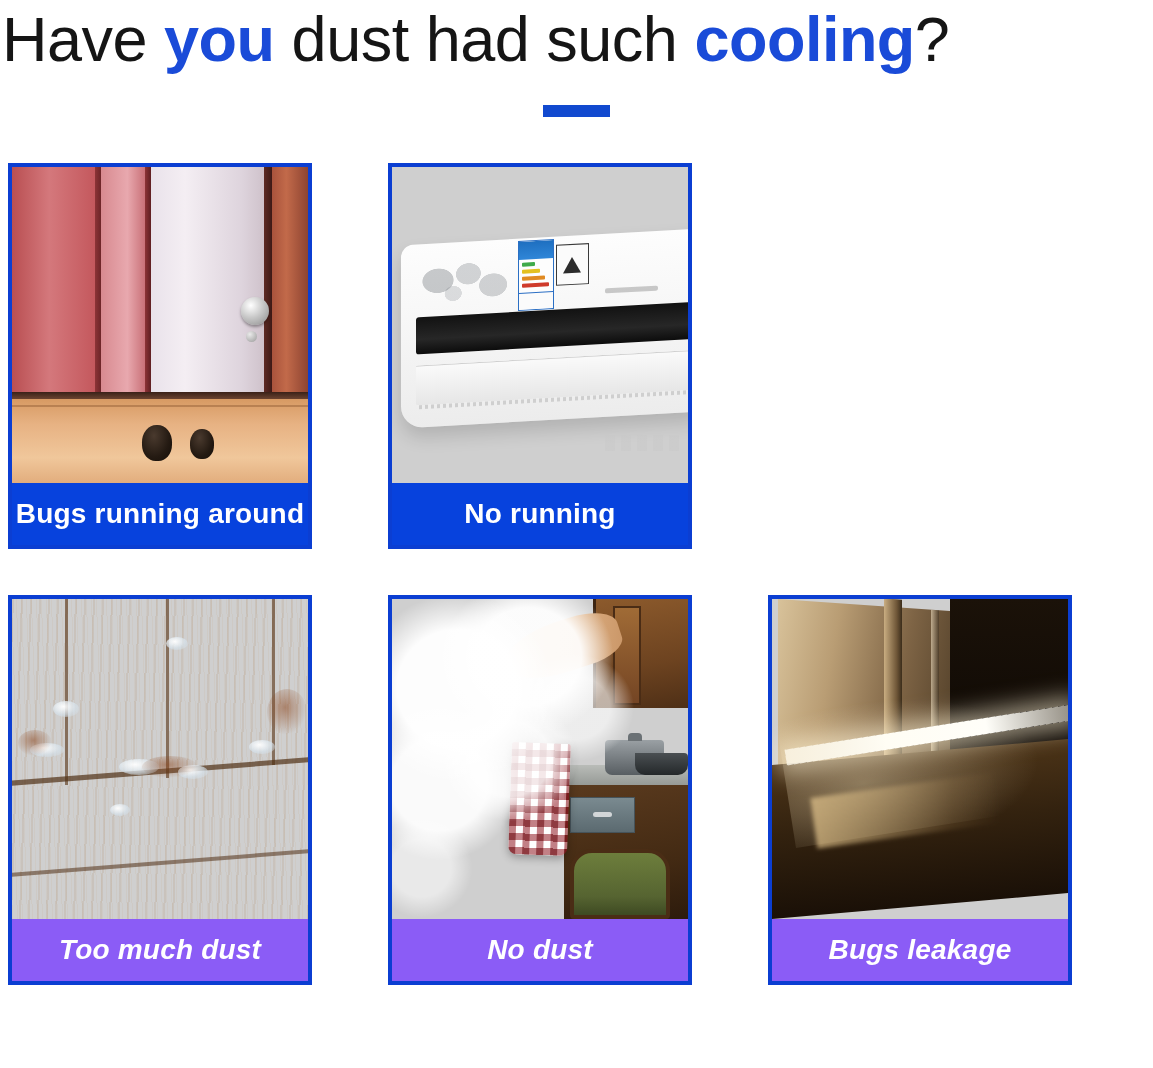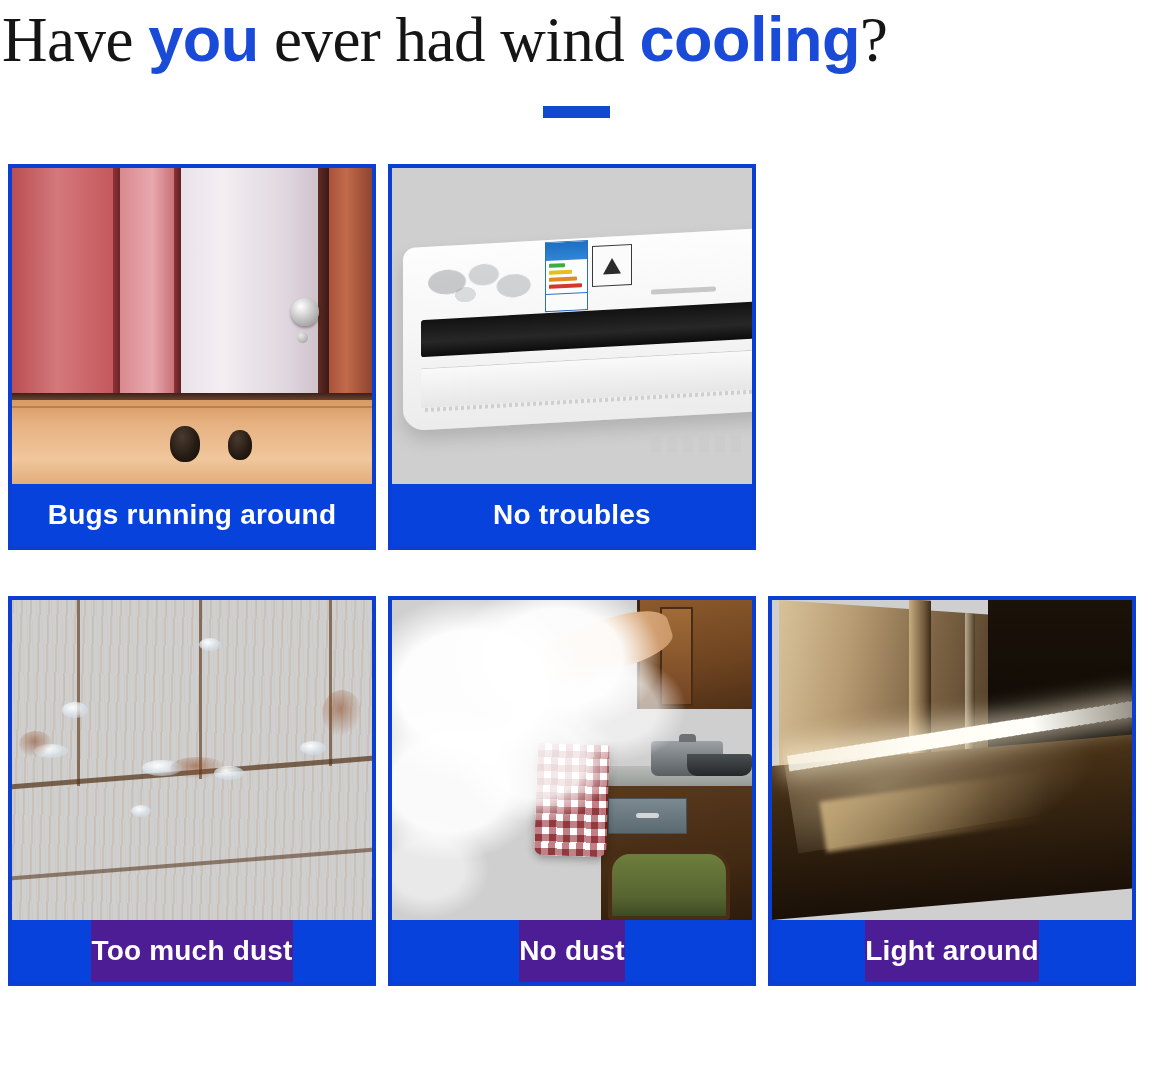--- a/index.html
+++ b/index.html
@@ -24,21 +24,21 @@
     font-weight: 400;
     color: #151515;
     white-space: nowrap;
     letter-spacing: -0.5px;
     font-family: "Liberation Sans", "DejaVu Sans", sans-serif;
   }
   .headline .hl-accent {
     color: #1a4bd8;
     font-weight: 700;
   }
-  .headline .hl-plain { font-weight: 400; font-family: Liberation Serif, serif; }
+  .headline .hl-plain { font-weight: 400; }
 
   .divider-wrap {
     width: 100%;
     display: flex;
     justify-content: center;
     margin-top: 27px;
   }
   .divider {
     width: 67px;
     height: 12px;
@@ -50,27 +50,26 @@
     margin-top: 46px;
     padding: 0 0 0 8px;
     display: grid;
     grid-template-columns: 368px 368px 368px;
     column-gap: 12px;
     row-gap: 46px;
     width: 1153px;
   }
 
   .card {
-    width: 368px;
+    width: 304px;
     border: 4px solid #0b3ed2;
     background: #0742dd;
     display: flex;
     flex-direction: column;
     overflow: hidden;
-    align-items: center;
   }
   .card .photo {
     width: 100%;
     height: 316px;
     position: relative;
     overflow: hidden;
     background: #cfcfcf;
   }
   .card .caption {
     background: #0742dd;
@@ -78,21 +77,21 @@
     text-align: center;
     font-size: 28px;
     font-weight: 700;
     letter-spacing: 0.2px;
     height: 62px;
     line-height: 62px;
     white-space: nowrap;
     overflow: hidden;
   }
   .row-bottom .card .photo { height: 320px; }
-  .row-bottom .card .caption { background: #4c1d95; }
+  .row-bottom .card .caption { background: #8b5cf6; font-style: italic; }
 
   
 
   
   .ph-door { background: linear-gradient(180deg,#cf8a8a 0%,#c87b7b 100%); }
   .ph-door .panel {
     position: absolute; top: 0; bottom: 84px;
   }
   .ph-door .p1 { left:0;   width: 28%; background: linear-gradient(90deg,#b94f52 0%,#d4787c 45%,#c4585d 100%); }
   .ph-door .p2 { left:28%; width: 2%;  background: linear-gradient(90deg,#8d3336,#6d2528); }
@@ -410,21 +409,21 @@
     filter: blur(2px);
   }
   .ph-leak .wall-dark {
     position:absolute; right:0; top:0; width: 40%; height: 62%;
     background: linear-gradient(180deg,#1b1209,#0a0603);
   }
 </style>
 </head>
 <body>
 
-<h1 class="headline"><span class="hl-plain">Have </span><span class="hl-accent">you</span><span class="hl-plain"> ever had wind </span><span class="hl-accent">cooling</span><span class="hl-plain">?</span></h1>
+<h1 class="headline"><span class="hl-plain">Have </span><span class="hl-accent">you</span><span class="hl-plain"> dust had such </span><span class="hl-accent">cooling</span><span class="hl-plain">?</span></h1>
 
 <div class="divider-wrap">
   <div class="divider"></div>
 </div>
 
 <div class="grid row-top">
 
   <div class="card">
     <div class="photo ph-door">
       <div class="panel p1"></div>
@@ -459,21 +458,21 @@
         <div class="bar o"></div>
         <div class="bar r"></div>
         <div class="foot"></div>
       </div>
       <div class="label-cert">
         <div class="mark"></div>
       </div>
       <div class="brand"></div>
       <div class="wm"></div>
     </div>
-    <div class="caption">No troubles</div>
+    <div class="caption">No running</div>
   </div>
 
 </div>
 
 <div class="grid row-bottom">
 
   <div class="card">
     <div class="photo ph-dust">
       <div class="grain"></div>
       <div class="seam s-v1"></div>
@@ -514,15 +513,15 @@
   <div class="card">
     <div class="photo ph-leak">
       <div class="wall-dark"></div>
       <div class="door"></div>
       <div class="jamb"></div>
       <div class="floor"></div>
       <div class="glow"></div>
       <div class="pool"></div>
       <div class="beam"></div>
     </div>
-    <div class="caption">Light around</div>
+    <div class="caption">Bugs leakage</div>
   </div>
 </div>
 
 </body></html>

